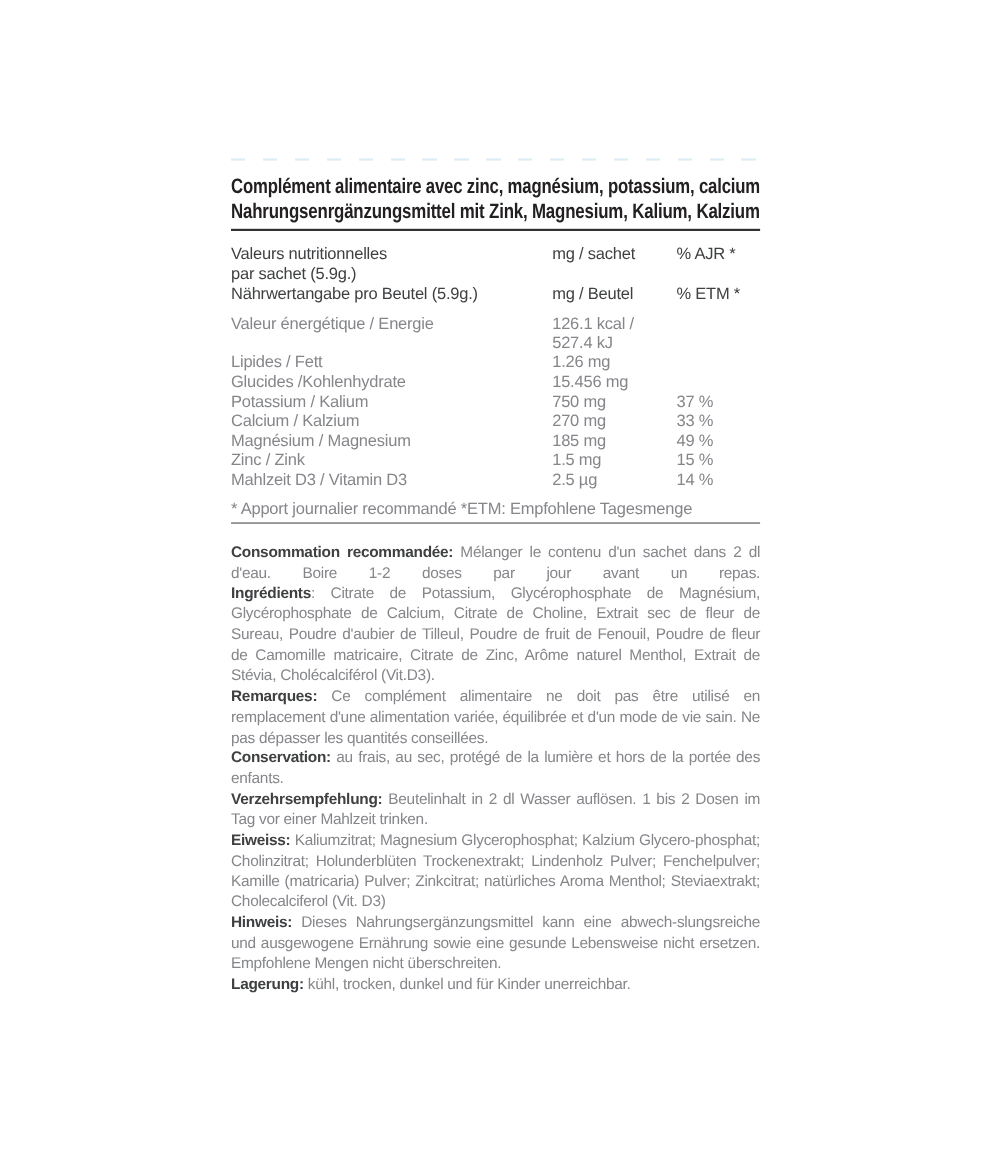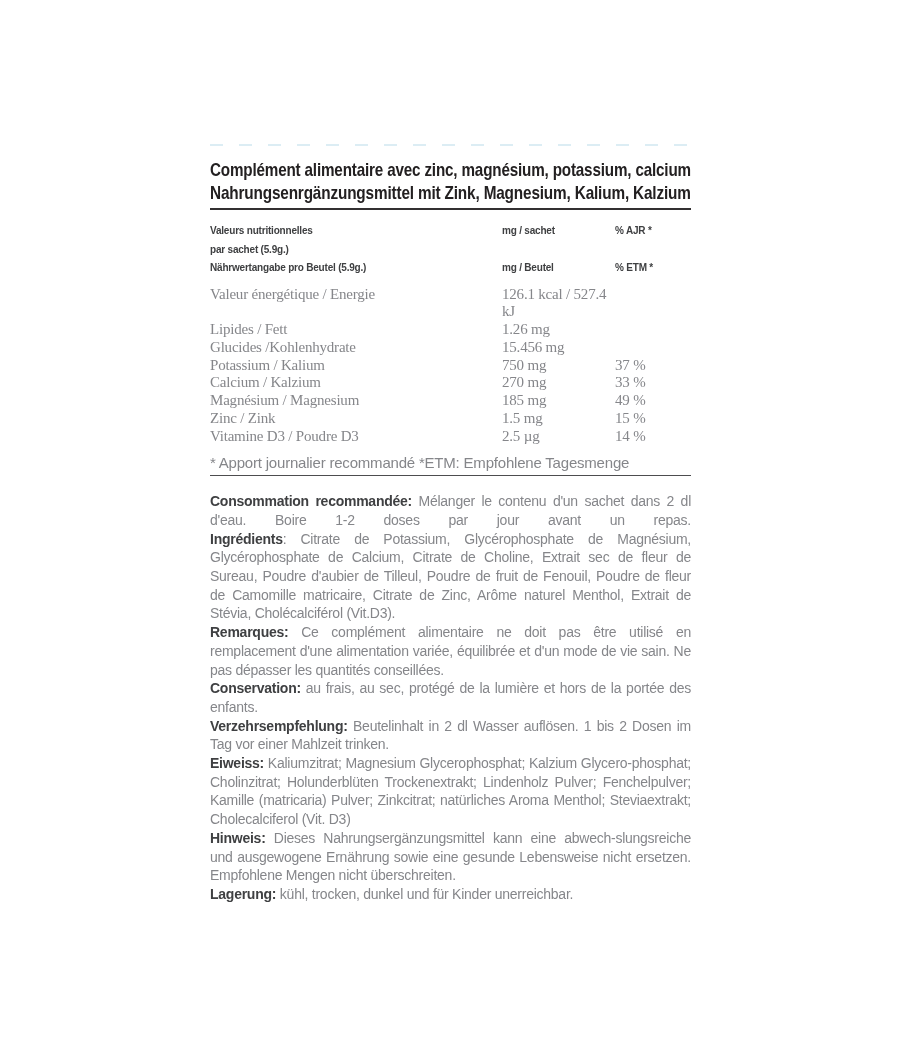--- a/index.html
+++ b/index.html
@@ -49,37 +49,36 @@
     letter-spacing: -0.2px;
   }
   .title-row { height: 22.5px; }
   .divider-dark {
     margin-top: 4px;
     height: 2px;
     background: var(--divider_dark, #333031);
   }
   .t-header {
     margin-top: 12px;
-    font-weight: bold;
-    font-size: 10px;
+    font-weight: normal;
+    font-size: 15px;
     line-height: 18.5px;
     color: var(--ink_bold, #3f4042);
     letter-spacing: -0.2px;
   }
   .t-grid {
     display: grid;
     grid-template-columns: 292px 113px 76px;
   }
   .t-rows {
     margin-top: 8px;
     font-size: 15px;
     line-height: 17.8px;
     color: var(--ink_body, #85868a);
     letter-spacing: -0.2px;
-    font-family: Liberation Serif, serif;
   }
   .footnote {
     margin-top: 8px;
     font-size: 15px;
     line-height: 18px;
     color: var(--ink_body, #85868a);
     letter-spacing: -0.2px;
   }
   .divider-thin {
     margin-top: 3px;
@@ -161,21 +160,21 @@
         <span>Magnésium / Magnesium</span>
         <span>185 mg</span>
         <span>49 %</span>
       </div>
       <div class="t-grid">
         <span>Zinc / Zink</span>
         <span>1.5 mg</span>
         <span>15 %</span>
       </div>
       <div class="t-grid">
-        <span>Vitamine D3 / Poudre D3</span>
+        <span>Mahlzeit D3 / Vitamin D3</span>
         <span>2.5 µg</span>
         <span>14 %</span>
       </div>
     </div>
 
     <div class="footnote">* Apport journalier recommandé *ETM: Empfohlene Tagesmenge</div>
 
     <div class="divider-thin"></div>
 
     <div class="sections">

